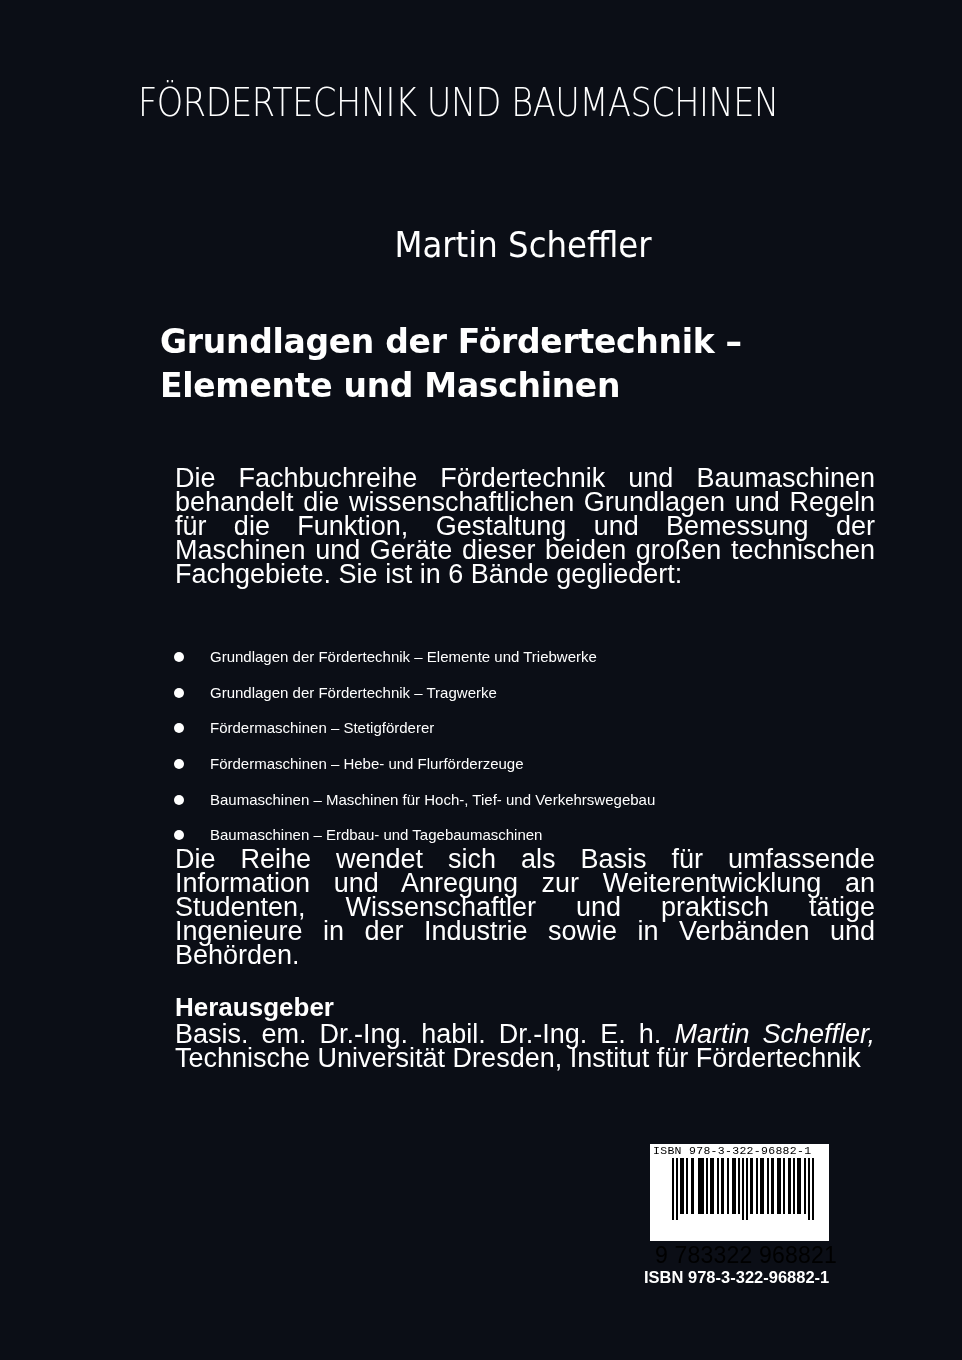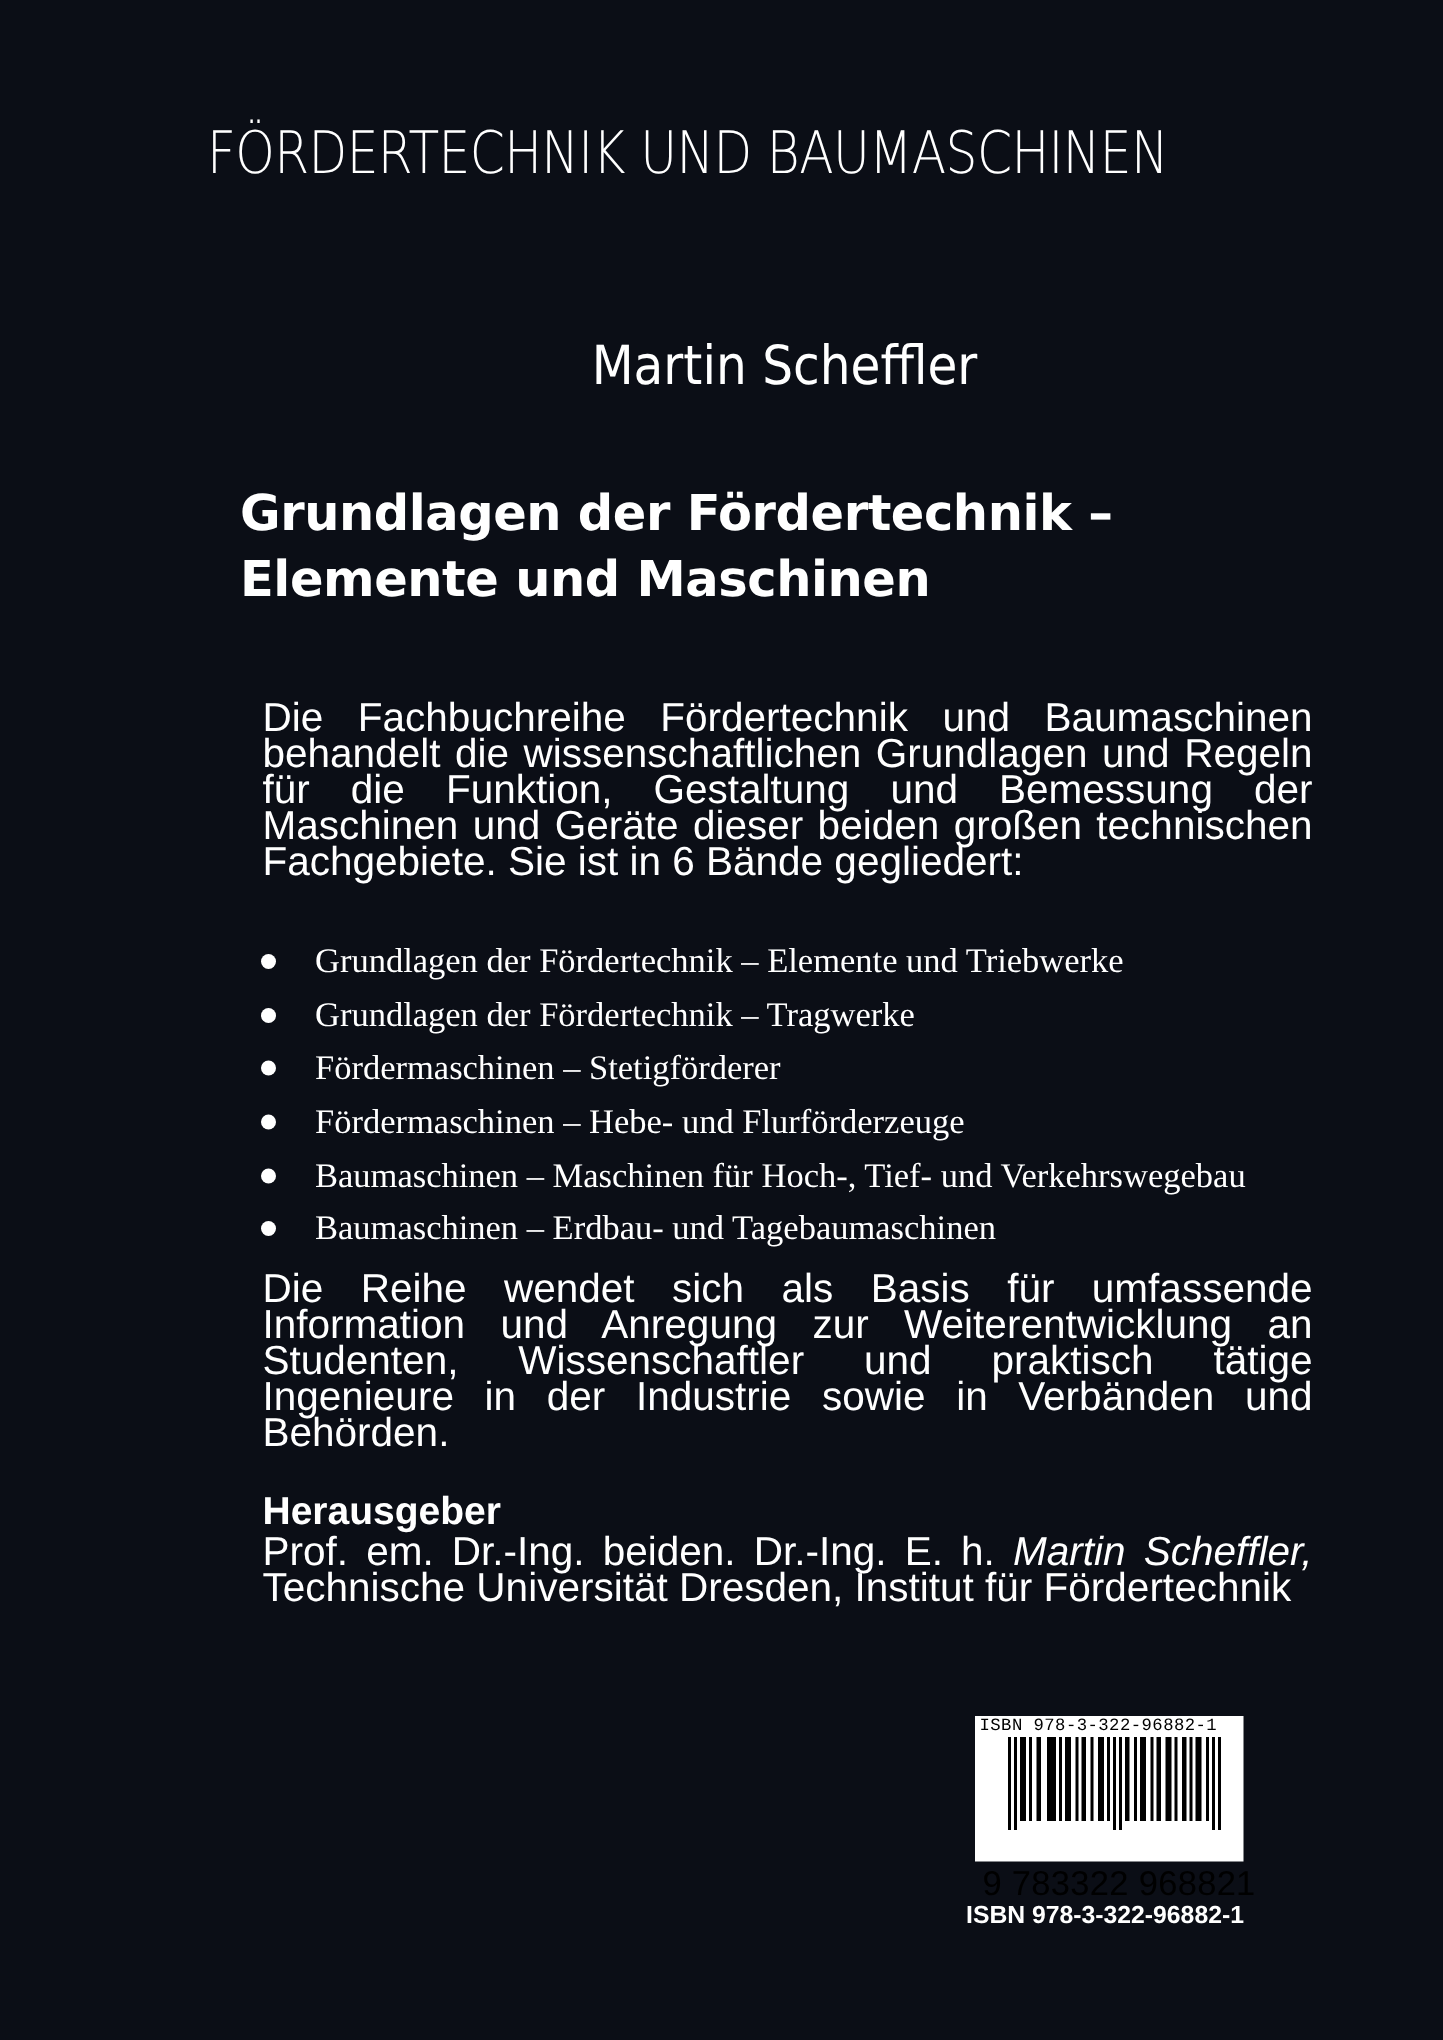--- a/index.html
+++ b/index.html
@@ -28,23 +28,23 @@
     font-family: "DejaVu Sans", sans-serif;
     letter-spacing: -0.3px;
   }
   .body {
     position: absolute; left: 175px; width: 700px;
     font-size: 27px; line-height: 24px; text-align: justify;
     font-family: "Liberation Sans", sans-serif;
   }
   .p1 { top: 466px; }
   .bullets {
-    position: absolute; left: 170px; top: 623px; width: 720px;
+    position: absolute; left: 170px; top: 639px; width: 720px;
     list-style: none; margin: 0; padding: 0;
-    font-family: Liberation Serif, serif; font-size: 23px;
+    font-family: Liberation Sans, sans-serif; font-size: 15px;
   }
   .bullets li { height: 35.7px; line-height: 30px; display: flex; align-items: center; }
   .bullets .dot {
     width: 10px; height: 10px; background: #fff; border-radius: 50%;
     display: inline-block; margin-right: 26px; margin-left: 4px; flex: none;
   }
   .p2 { top: 847px; }
   .publisher-label {
     position: absolute; left: 175px; top: 992px; font-size: 26px; font-weight: bold;
     font-family: "Liberation Sans", sans-serif; line-height: 30px;
@@ -107,21 +107,21 @@
     </li>
   <li>
       <span class="dot"></span>
       <span>Baumaschinen – Erdbau- und Tagebaumaschinen</span>
     </li>
 </ul>
 
 <div class="body p2">Die Reihe wendet sich als Basis für umfassende Information und Anregung zur Weiterentwicklung an Studenten, Wissenschaftler und praktisch tätige Ingenieure in der Industrie sowie in Verbänden und Behörden.</div>
 
 <div class="publisher-label">Herausgeber</div>
-<div class="body p3"><span>Prof. em. Dr.-Ing. beiden. Dr.-Ing. E. h. </span><em>Martin Scheffler,</em><span> Technische Universität Dresden, Institut für Fördertechnik</span></div>
+<div class="body p3"><span>Basis. em. Dr.-Ing. habil. Dr.-Ing. E. h. </span><em>Martin Scheffler,</em><span> Technische Universität Dresden, Institut für Fördertechnik</span></div>
 
 <div class="barcode">
   <div class="top">ISBN 978-3-322-96882-1</div>
   <svg width="150" height="62" viewBox="0 0 150 62">
     <g fill="#000">
       <rect x="0" y="0" width="2" height="62"></rect>
         <rect x="4" y="0" width="2" height="62"></rect>
       <rect x="8" y="0" width="4" height="56"></rect>
         <rect x="14" y="0" width="2" height="56"></rect>
       <rect x="19" y="0" width="3" height="56"></rect>

